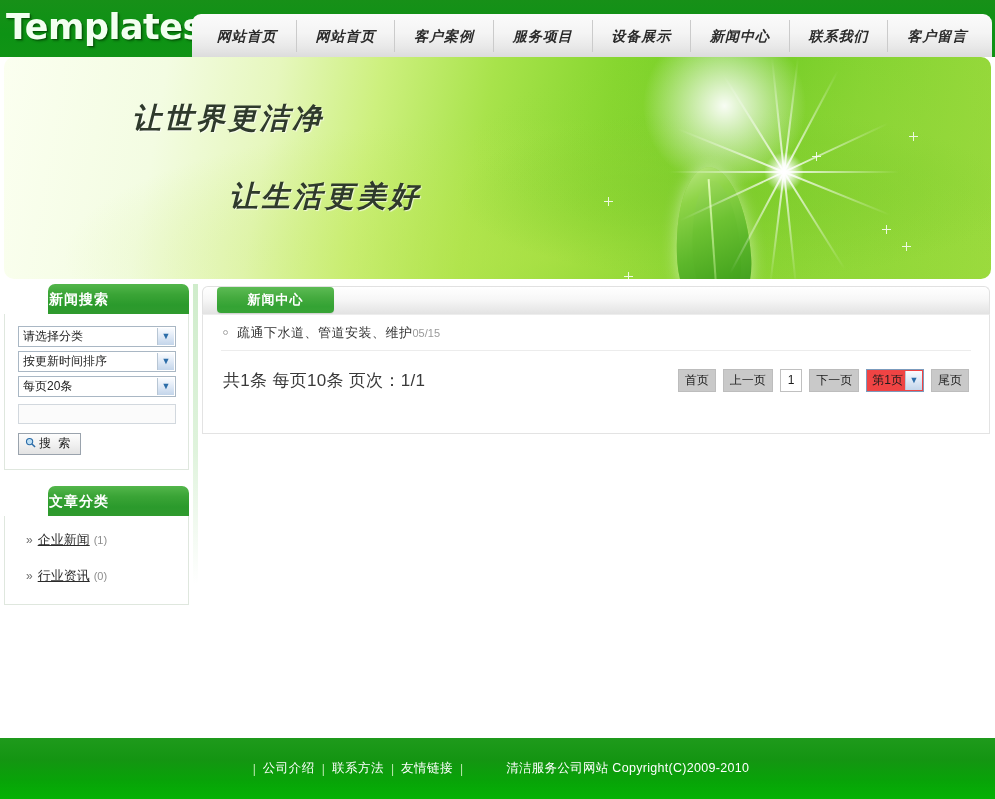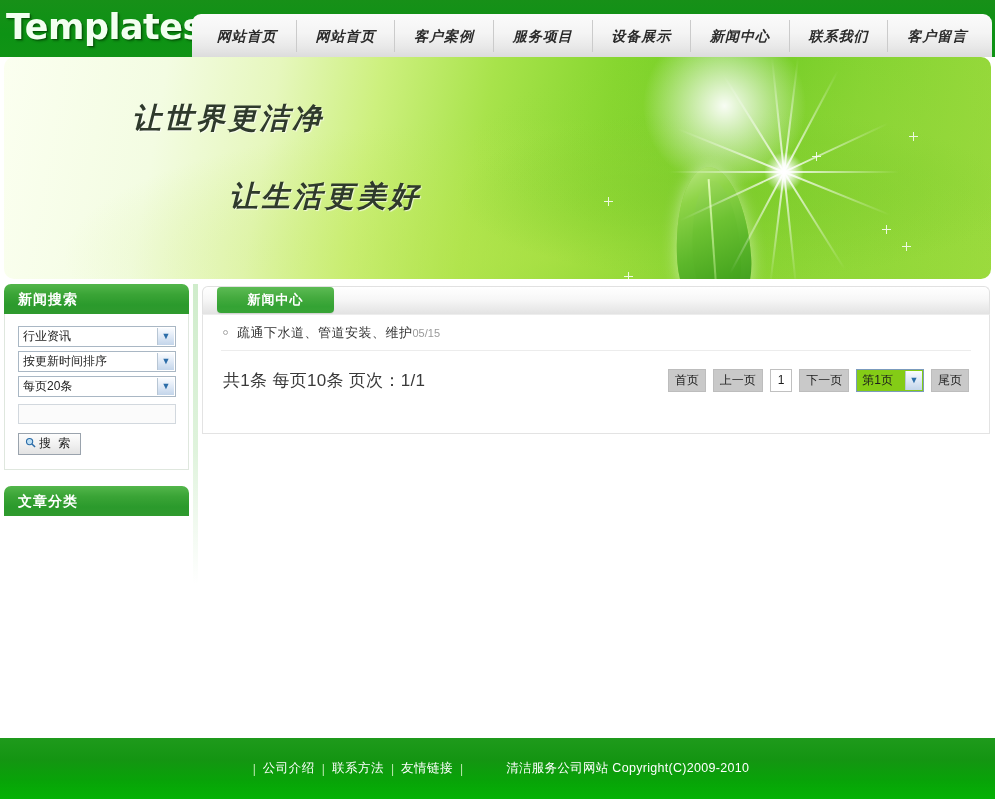--- a/index.html
+++ b/index.html
@@ -173,22 +173,23 @@
   .panel { margin-bottom: 16px; }
   .panel-head {
     height: 30px;
     border-top-left-radius: 7px;
     border-top-right-radius: 7px;
     background: linear-gradient(180deg,#53b64b 0%,#3aa436 35%,#2b9a2c 70%,#2f9a2e 100%);
     color: #ffffff;
     font-size: 14px;
     font-weight: bold;
     line-height: 30px;
-    padding-left: 14px;
+    padding-left: 1px;
     letter-spacing: 1px;
+    margin-left: 44px;
   }
   .panel-body {
     border: 1px solid #dfe7de;
     border-top: none;
     background: #ffffff;
     padding: 12px 13px 14px 13px;
   }
   .sel {
     display: block;
     width: 158px;
@@ -347,26 +348,26 @@
     background: #ffffff;
     border: 1px solid #c0c0c0;
     color: #1c1c1c;
     font-size: 12px;
     line-height: 18px;
     padding: 1px 7px 2px 7px;
     margin-left: 7px;
   }
   .psel {
     position: relative;
-    background: #84cc16;
+    background: #ef4444;
     border: 1px solid #7b9bbd;
     color: #1c1c1c;
     font-size: 12px;
     line-height: 18px;
-    padding: 1px 30px 2px 5px;
+    padding: 1px 20px 2px 5px;
     margin-left: 7px;
     cursor: pointer;
     white-space: nowrap;
   }
   .psel .arrow {
     position: absolute;
     right: 1px; top: 1px; bottom: 1px;
     width: 17px;
     background: linear-gradient(180deg,#fafcff 0%,#dfe9f6 50%,#c3d5ea 100%);
     border-left: 1px solid #b8c6d4;
@@ -460,21 +461,21 @@
     </div>
   </div>
 
   <div id="sidebar">
 
     <div class="panel">
       <div class="panel-head">新闻搜索</div>
       <div class="panel-body">
 
         <div class="sel">
-          <span>行业资讯</span>
+          <span>请选择分类</span>
           <span class="arrow">▼</span>
         </div>
 
         <div class="sel">
           <span>按更新时间排序</span>
           <span class="arrow">▼</span>
         </div>
 
         <div class="sel">
           <span>每页20条</span>
@@ -488,20 +489,31 @@
             <circle cx="5" cy="5" r="3.4" fill="#bfe0f5" stroke="#2b6ca8" stroke-width="1.2"></circle>
             <line x1="7.6" y1="7.6" x2="11" y2="11" stroke="#2b6ca8" stroke-width="1.6"></line>
           </svg><span>搜 索</span>
         </div>
 
       </div>
     </div>
 
     <div class="panel">
       <div class="panel-head">文章分类</div>
+      <div class="panel-body" style="padding:6px 13px 10px 13px">
+
+        <div class="cat-item">
+          <span class="chev">»</span><span class="nm">企业新闻</span><span class="cnt">(1)</span>
+        </div>
+
+        <div class="cat-item">
+          <span class="chev">»</span><span class="nm">行业资讯</span><span class="cnt">(0)</span>
+        </div>
+
+      </div>
     </div>
   </div>
 
   <div id="divider"></div>
 
   <div id="main">
     <div id="main-head">
       <div id="main-tab">新闻中心</div>
     </div>
 

